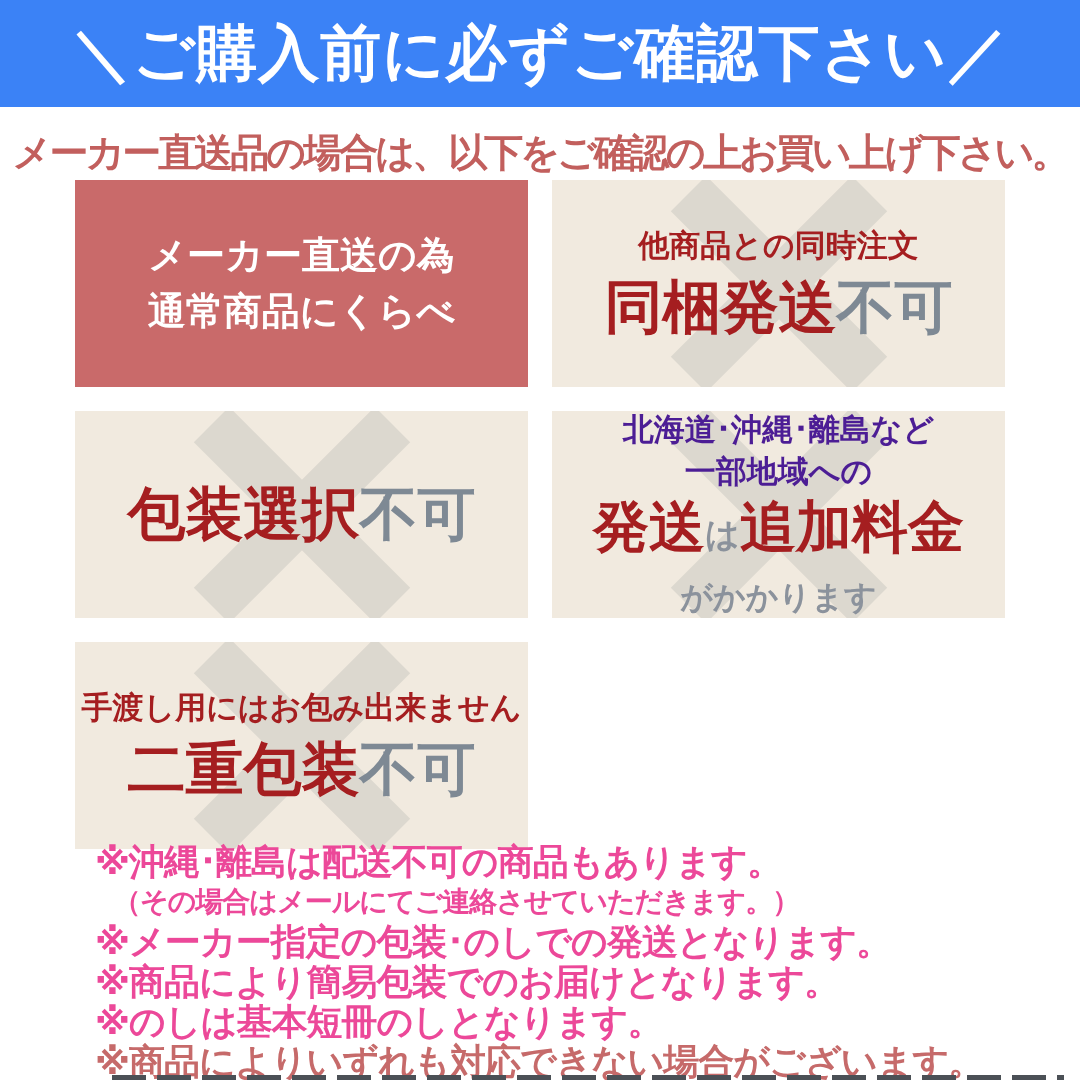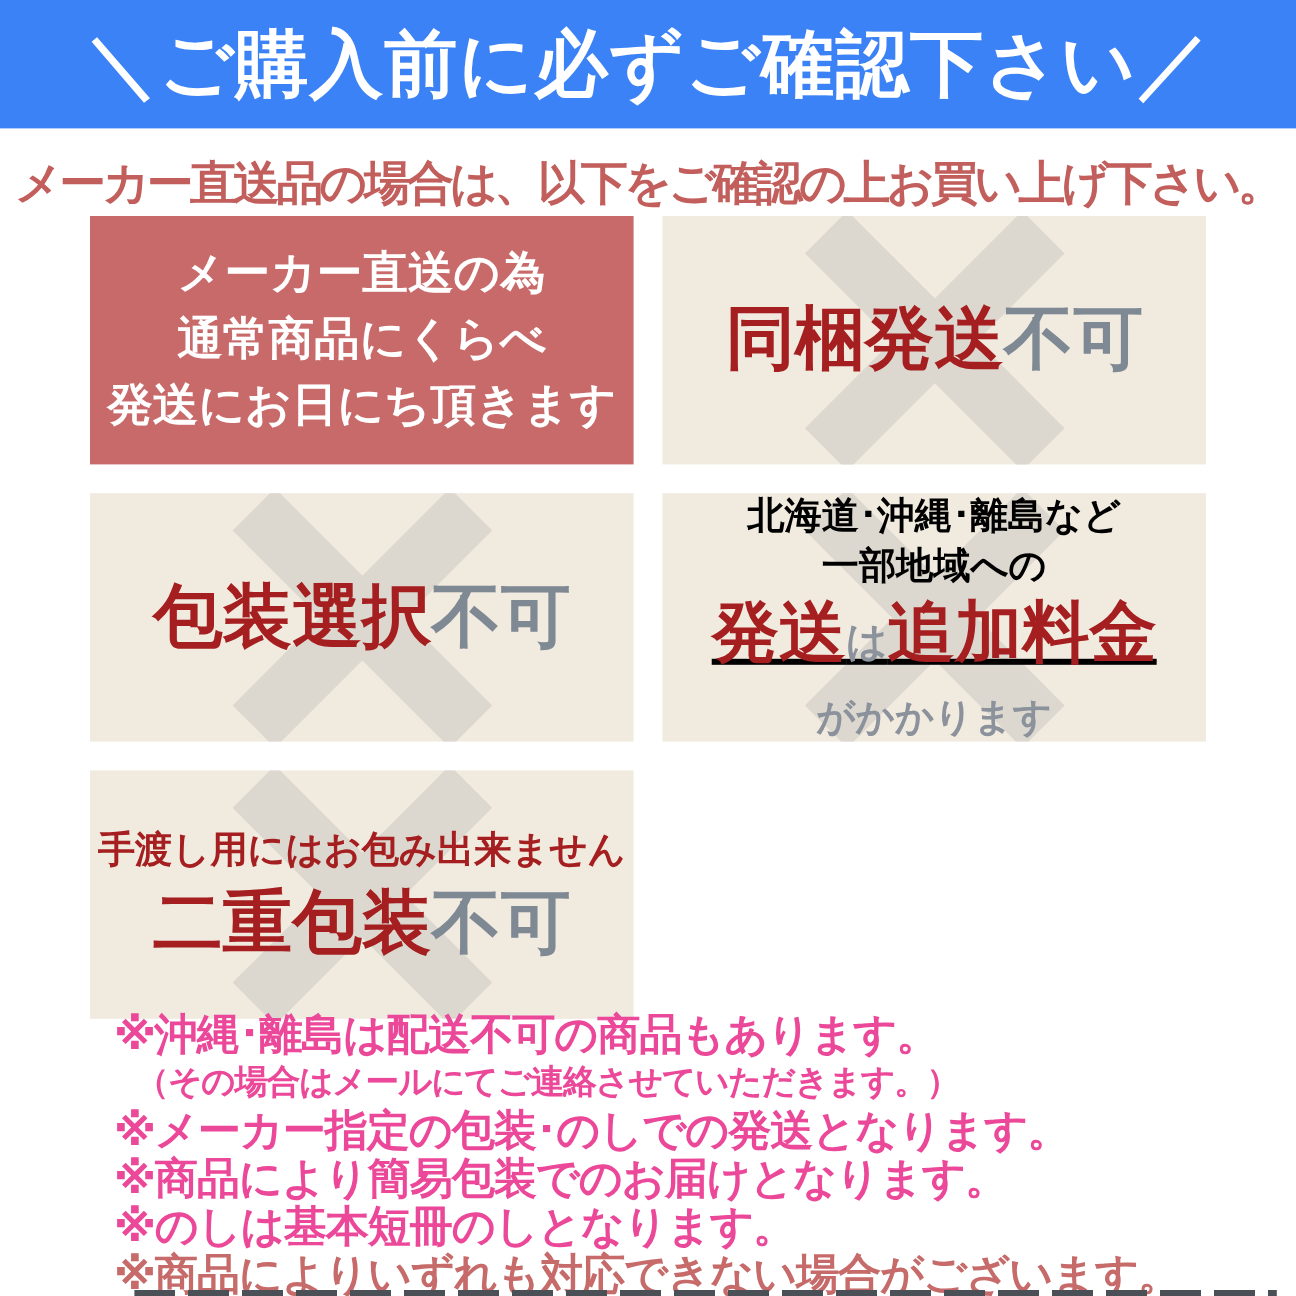--- a/index.html
+++ b/index.html
@@ -47,22 +47,22 @@
   }
   .xmark::before{transform:rotate(45deg);}
   .xmark::after{transform:rotate(-45deg);}
 
   .main-line{position:relative;font-size:58px;line-height:1.15;white-space:nowrap;}
   .red-text{color:#a51e20;}
   .gray-text{color:#7e8994;}
   .sub-line{position:relative;color:#a51e20;font-size:31px;line-height:1.3;margin-bottom:8px;white-space:nowrap;}
 
   
-  .fee-line{position:relative;color:#000000;font-size:31px;line-height:1.35;white-space:nowrap;}
-  .fee-main{position:relative;font-size:56px;line-height:1.2;white-space:nowrap;text-decoration:underline;}
+  .fee-line{position:relative;color:#4c1d95;font-size:31px;line-height:1.35;white-space:nowrap;}
+  .fee-main{position:relative;font-size:56px;line-height:1.2;white-space:nowrap;}
   .fee-particle{font-size:34px;color:#8b929c;}
   .fee-tail{position:relative;color:#8b929c;font-size:32px;margin-top:16px;white-space:nowrap;}
 
   
   .notes{position:absolute;top:842px;left:95px;right:20px;}
   .note{color:#ec4899;font-size:36px;line-height:40px;letter-spacing:-1px;white-space:nowrap;}
   .note.small{font-size:28px;padding-left:18px;}
   .note.alert{color:#c66a6a;}
 
   
@@ -80,26 +80,26 @@
     <h1>＼ご購入前に必ずご確認下さい／</h1>
   </header>
 
   <p class="subtitle">メーカー直送品の場合は、以下をご確認の上お買い上げ下さい。</p>
 
   <div class="grid">
 
     <div class="box highlight">
       <div class="hl-line">メーカー直送の為</div>
       <div class="hl-line">通常商品にくらべ</div>
-      <div class="hl-line">発送にお日にち頂きます</div>
     </div>
 
 
     <div class="box">
       <div class="xmark"></div>
+      <div class="sub-line">他商品との同時注文</div>
       <div class="main-line">
         <span class="red-text">同梱発送</span><span class="gray-text">不可</span>
       </div>
     </div>
 
     <div class="box">
       <div class="xmark"></div>
       <div class="main-line">
         <span class="red-text">包装選択</span><span class="gray-text">不可</span>
       </div>

